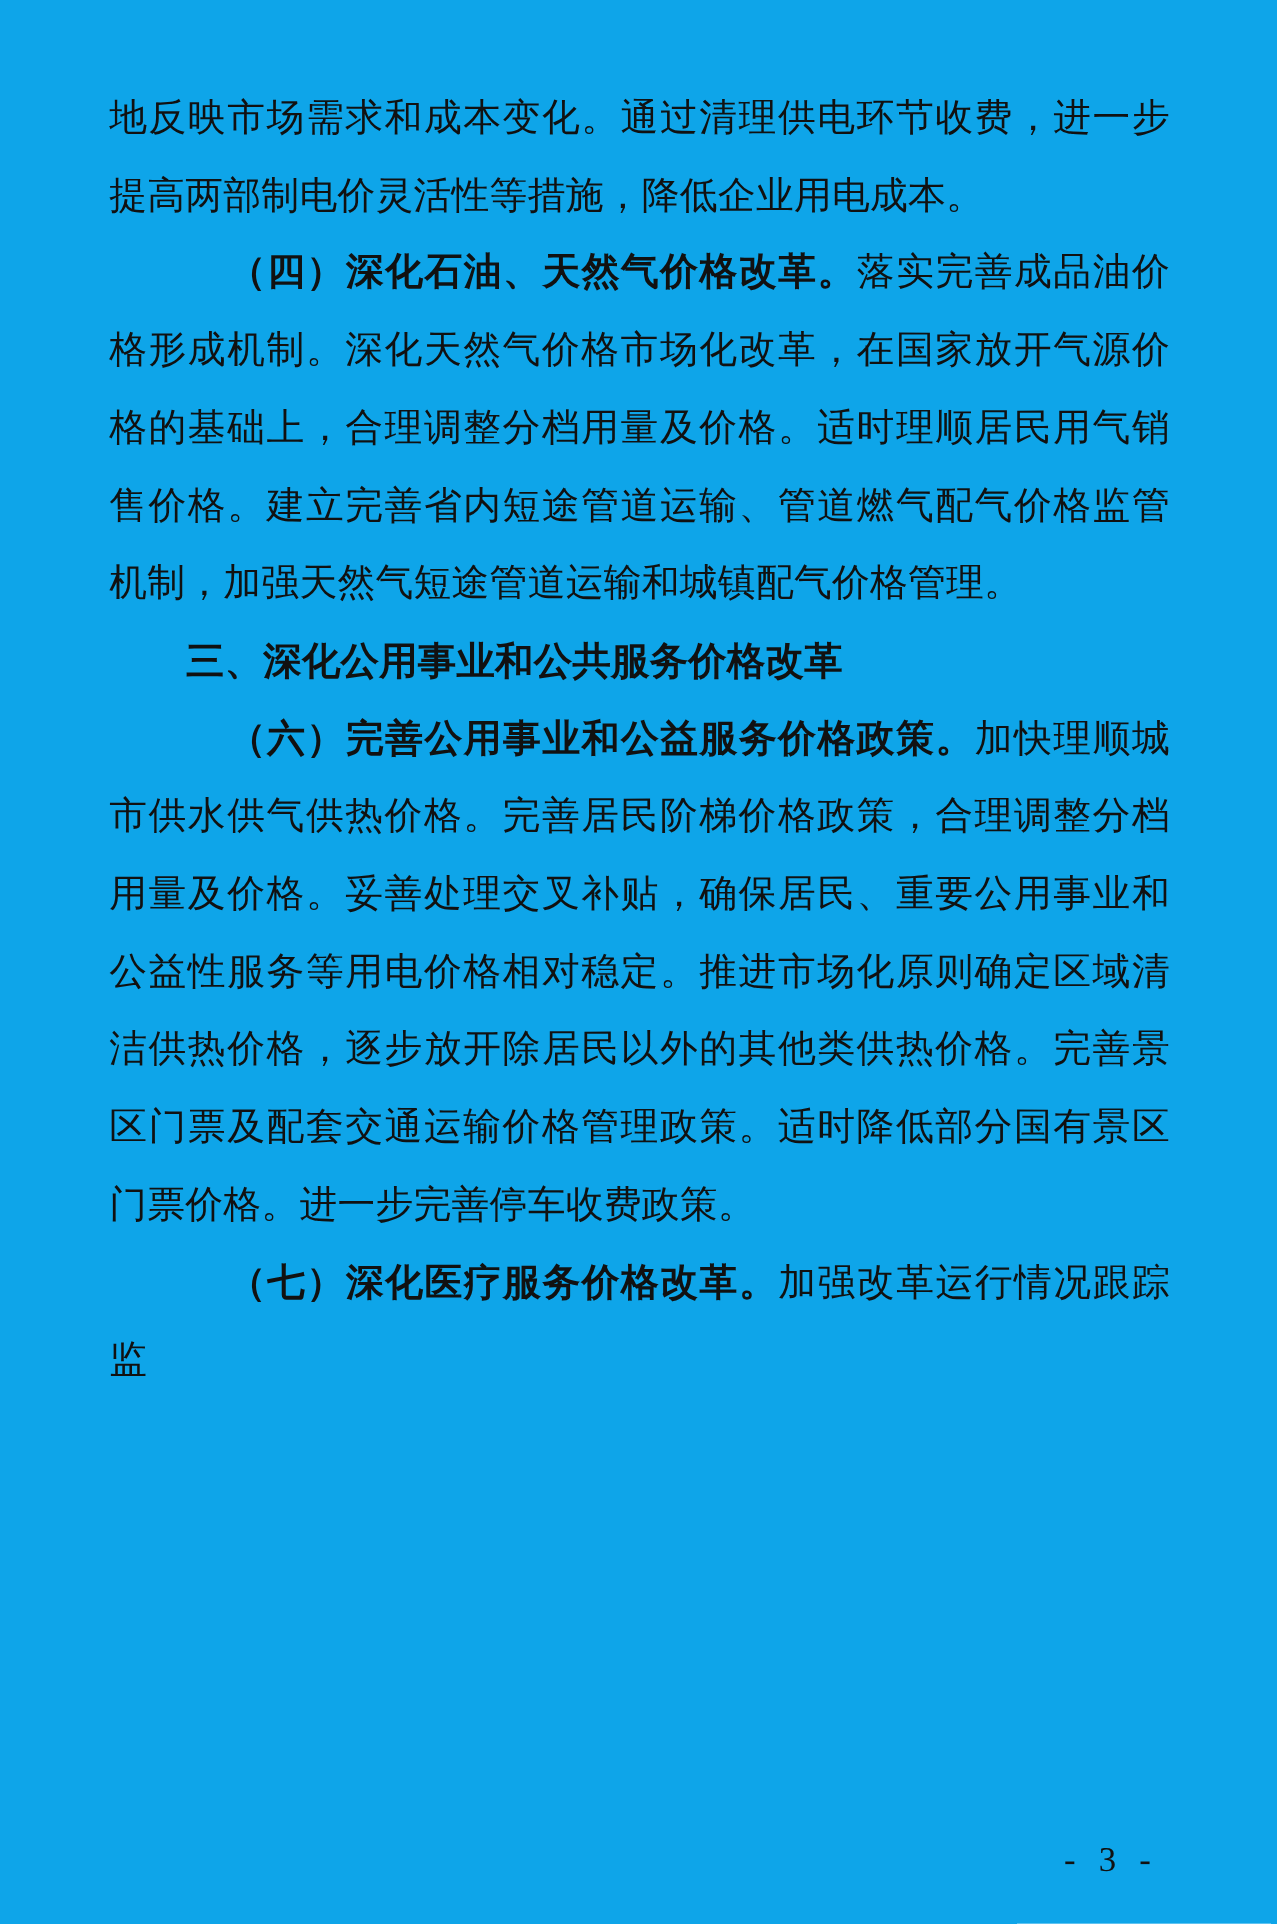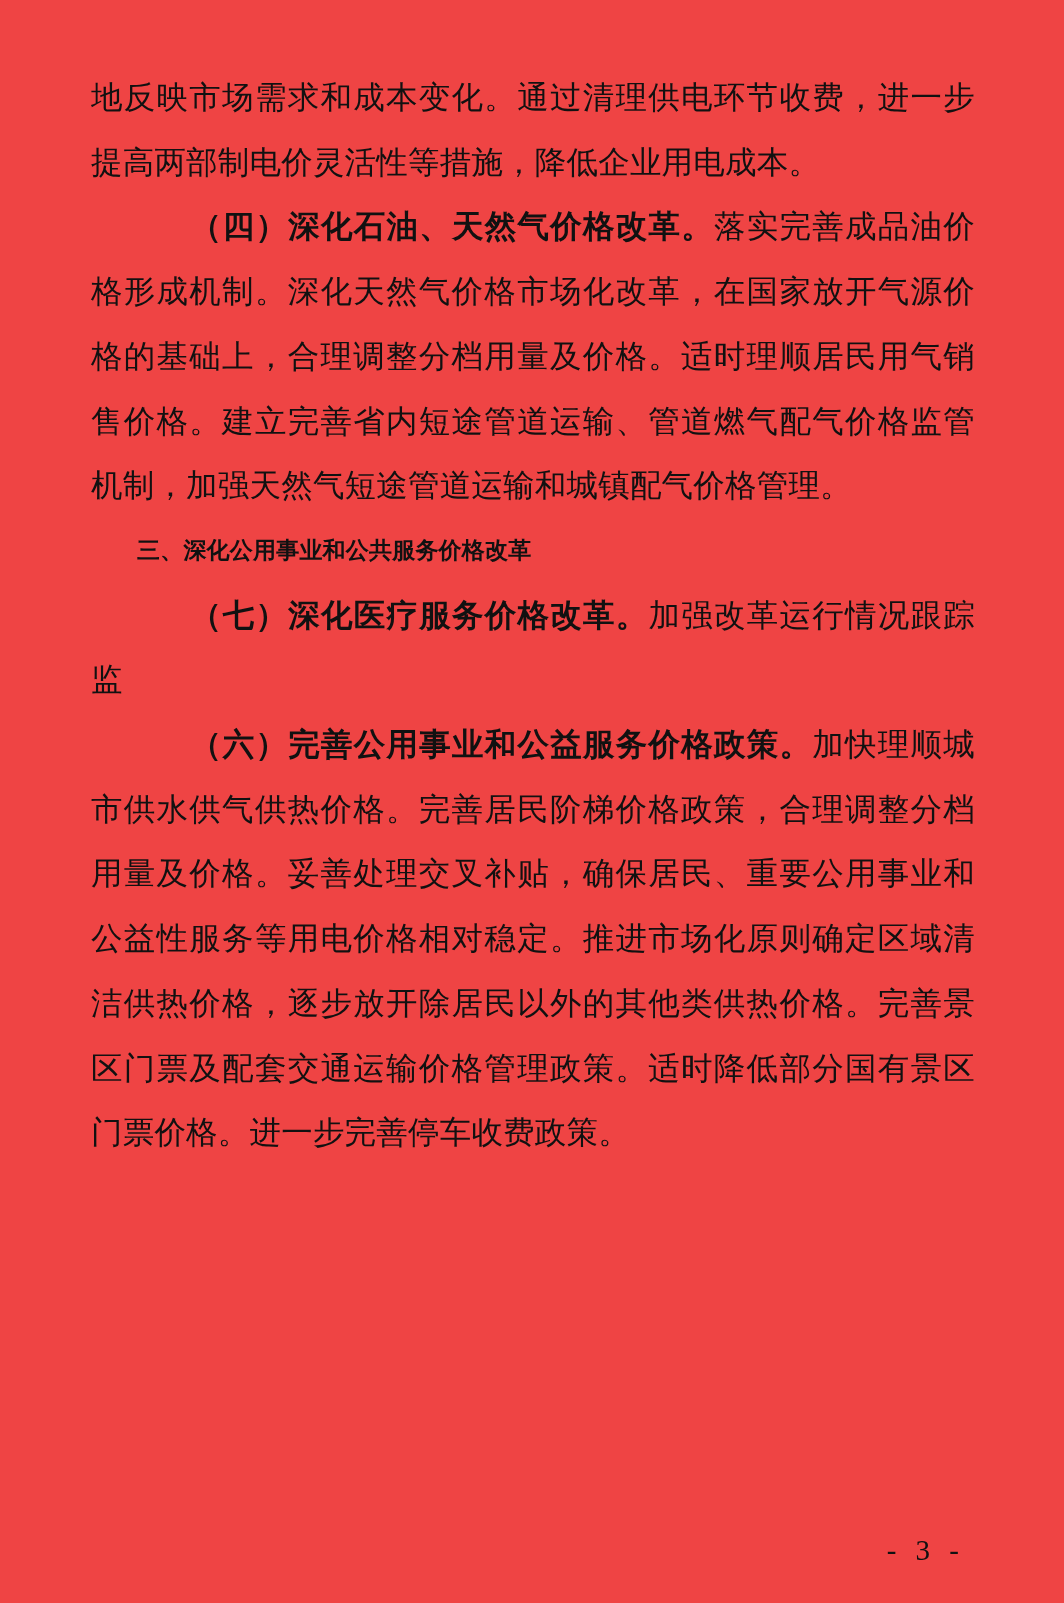--- a/index.html
+++ b/index.html
@@ -12,21 +12,21 @@
     width: 1064px;
     height: 1603px;
     position: relative;
     overflow: hidden;
     font-family: "Liberation Serif", serif;
     color: #111111;
   }
   .document-page {
     position: absolute;
     inset: 0;
-    background: #ef4444;
+    background: #0ea5e9;
   }
   .text-body {
     position: absolute;
     left: 91px;
     top: 66px;
     width: 884px;
     font-size: 31.5px;
     line-height: 64.7px;
     text-align: justify;
     text-justify: inter-character;
@@ -41,23 +41,23 @@
     text-indent: 0;
   }
   .para-lead {
     font-weight: 700;
     margin-left: 36px;
   }
   .section-heading {
     margin: 0;
     padding: 0;
     text-indent: 2em;
-    font-family: Liberation Serif, serif;
+    font-family: Liberation Sans, sans-serif;
     font-weight: 700;
-    font-size: 23px;
+    font-size: 32px;
     line-height: 64.7px;
   }
   .page-footer {
     position: absolute;
     top: 1534px;
     right: 99px;
     font-size: 29px;
     letter-spacing: 6px;
     font-family: "Liberation Serif", serif;
     color: #111111;
@@ -70,21 +70,21 @@
 
   <div class="text-body">
 
     <p class="para no-indent"><span>地反映市场需求和成本变化。通过清理供电环节收费，进一步提高两部制电价灵活性等措施，降低企业用电成本。</span></p>
 
     <p class="para"><span class="para-lead">（四）深化石油、天然气价格改革。</span><span>落实完善成品油价格形成机制。深化天然气价格市场化改革，在国家放开气源价格的基础上，合理调整分档用量及价格。适时理顺居民用气销售价格。建立完善省内短途管道运输、管道燃气配气价格监管机制，加强天然气短途管道运输和城镇配气价格管理。</span></p>
 
 
     <h2 class="section-heading">三、深化公用事业和公共服务价格改革</h2>
 
+    <p class="para"><span class="para-lead">（六）完善公用事业和公益服务价格政策。</span><span>加快理顺城市供水供气供热价格。完善居民阶梯价格政策，合理调整分档用量及价格。妥善处理交叉补贴，确保居民、重要公用事业和公益性服务等用电价格相对稳定。推进市场化原则确定区域清洁供热价格，逐步放开除居民以外的其他类供热价格。完善景区门票及配套交通运输价格管理政策。适时降低部分国有景区门票价格。进一步完善停车收费政策。</span></p>
+
     <p class="para"><span class="para-lead">（七）深化医疗服务价格改革。</span><span>加强改革运行情况跟踪监</span></p>
-
-    <p class="para"><span class="para-lead">（六）完善公用事业和公益服务价格政策。</span><span>加快理顺城市供水供气供热价格。完善居民阶梯价格政策，合理调整分档用量及价格。妥善处理交叉补贴，确保居民、重要公用事业和公益性服务等用电价格相对稳定。推进市场化原则确定区域清洁供热价格，逐步放开除居民以外的其他类供热价格。完善景区门票及配套交通运输价格管理政策。适时降低部分国有景区门票价格。进一步完善停车收费政策。</span></p>
 
   </div>
 
   <div class="page-footer">- 3 -</div>
 
 </div>
 
 </body></html>

